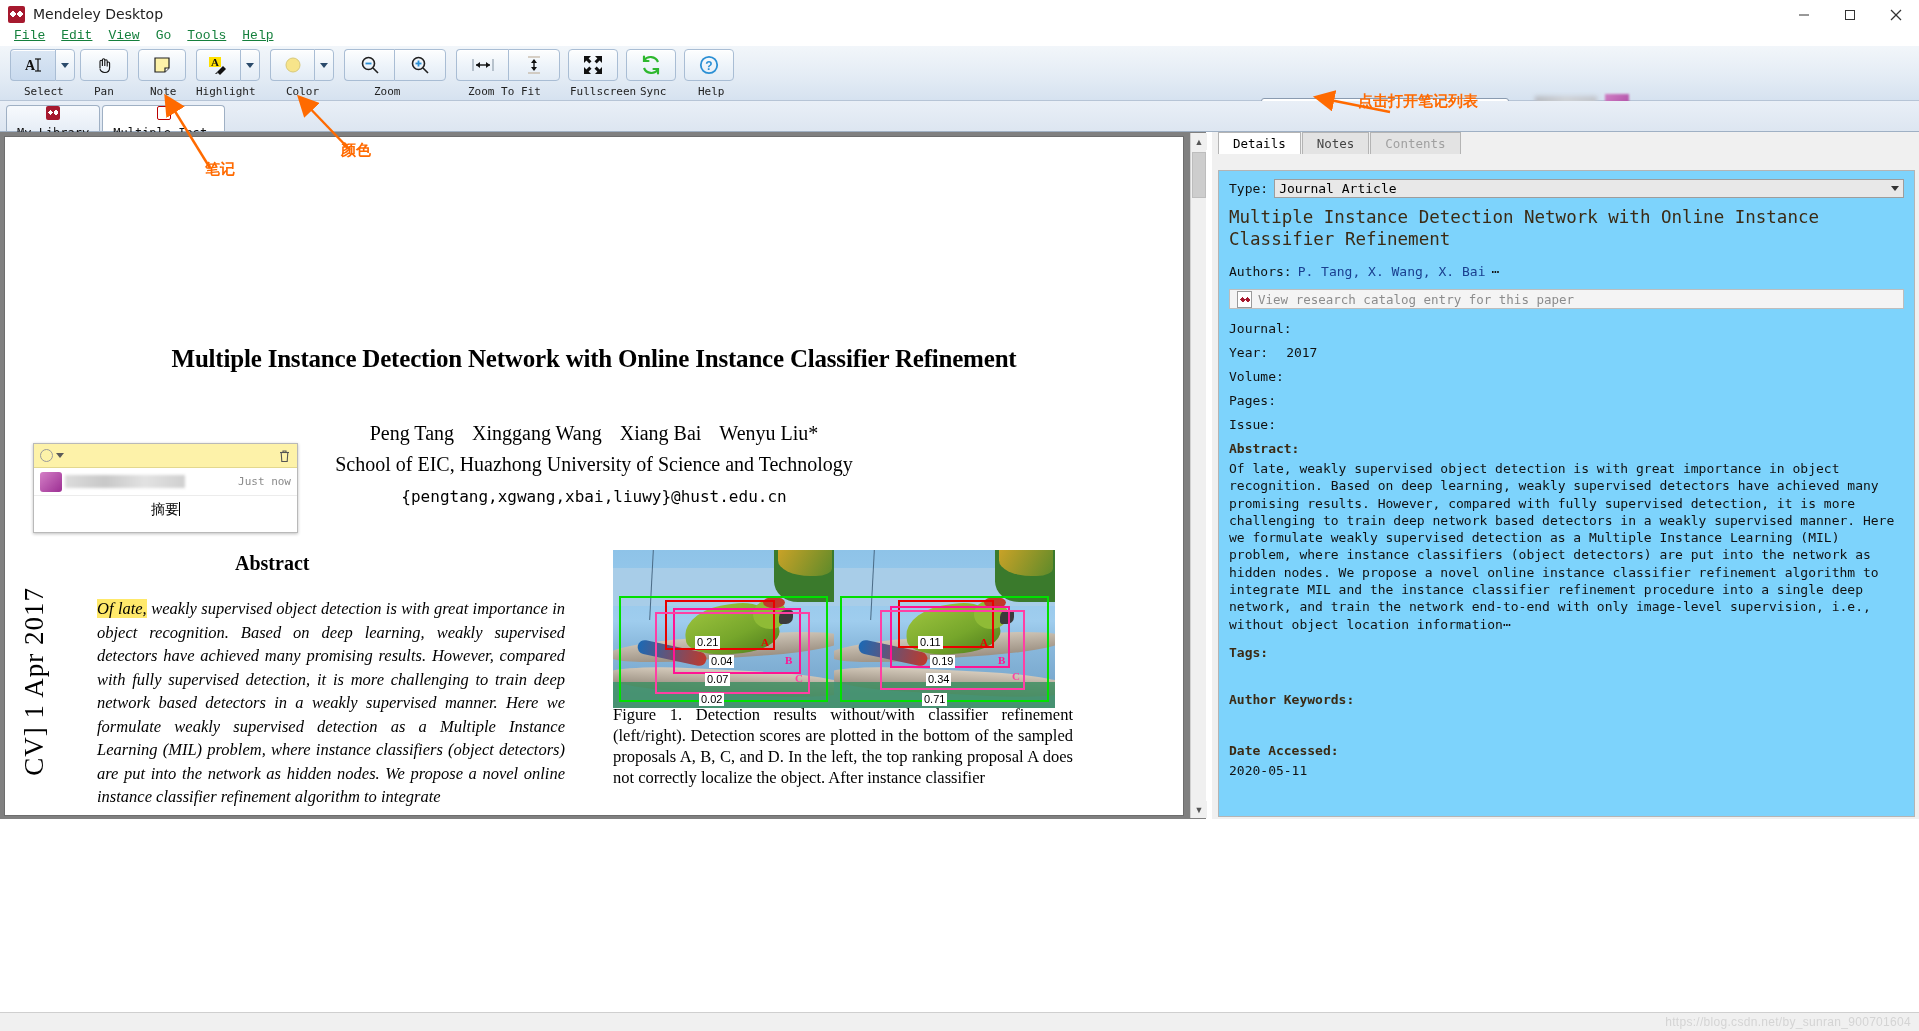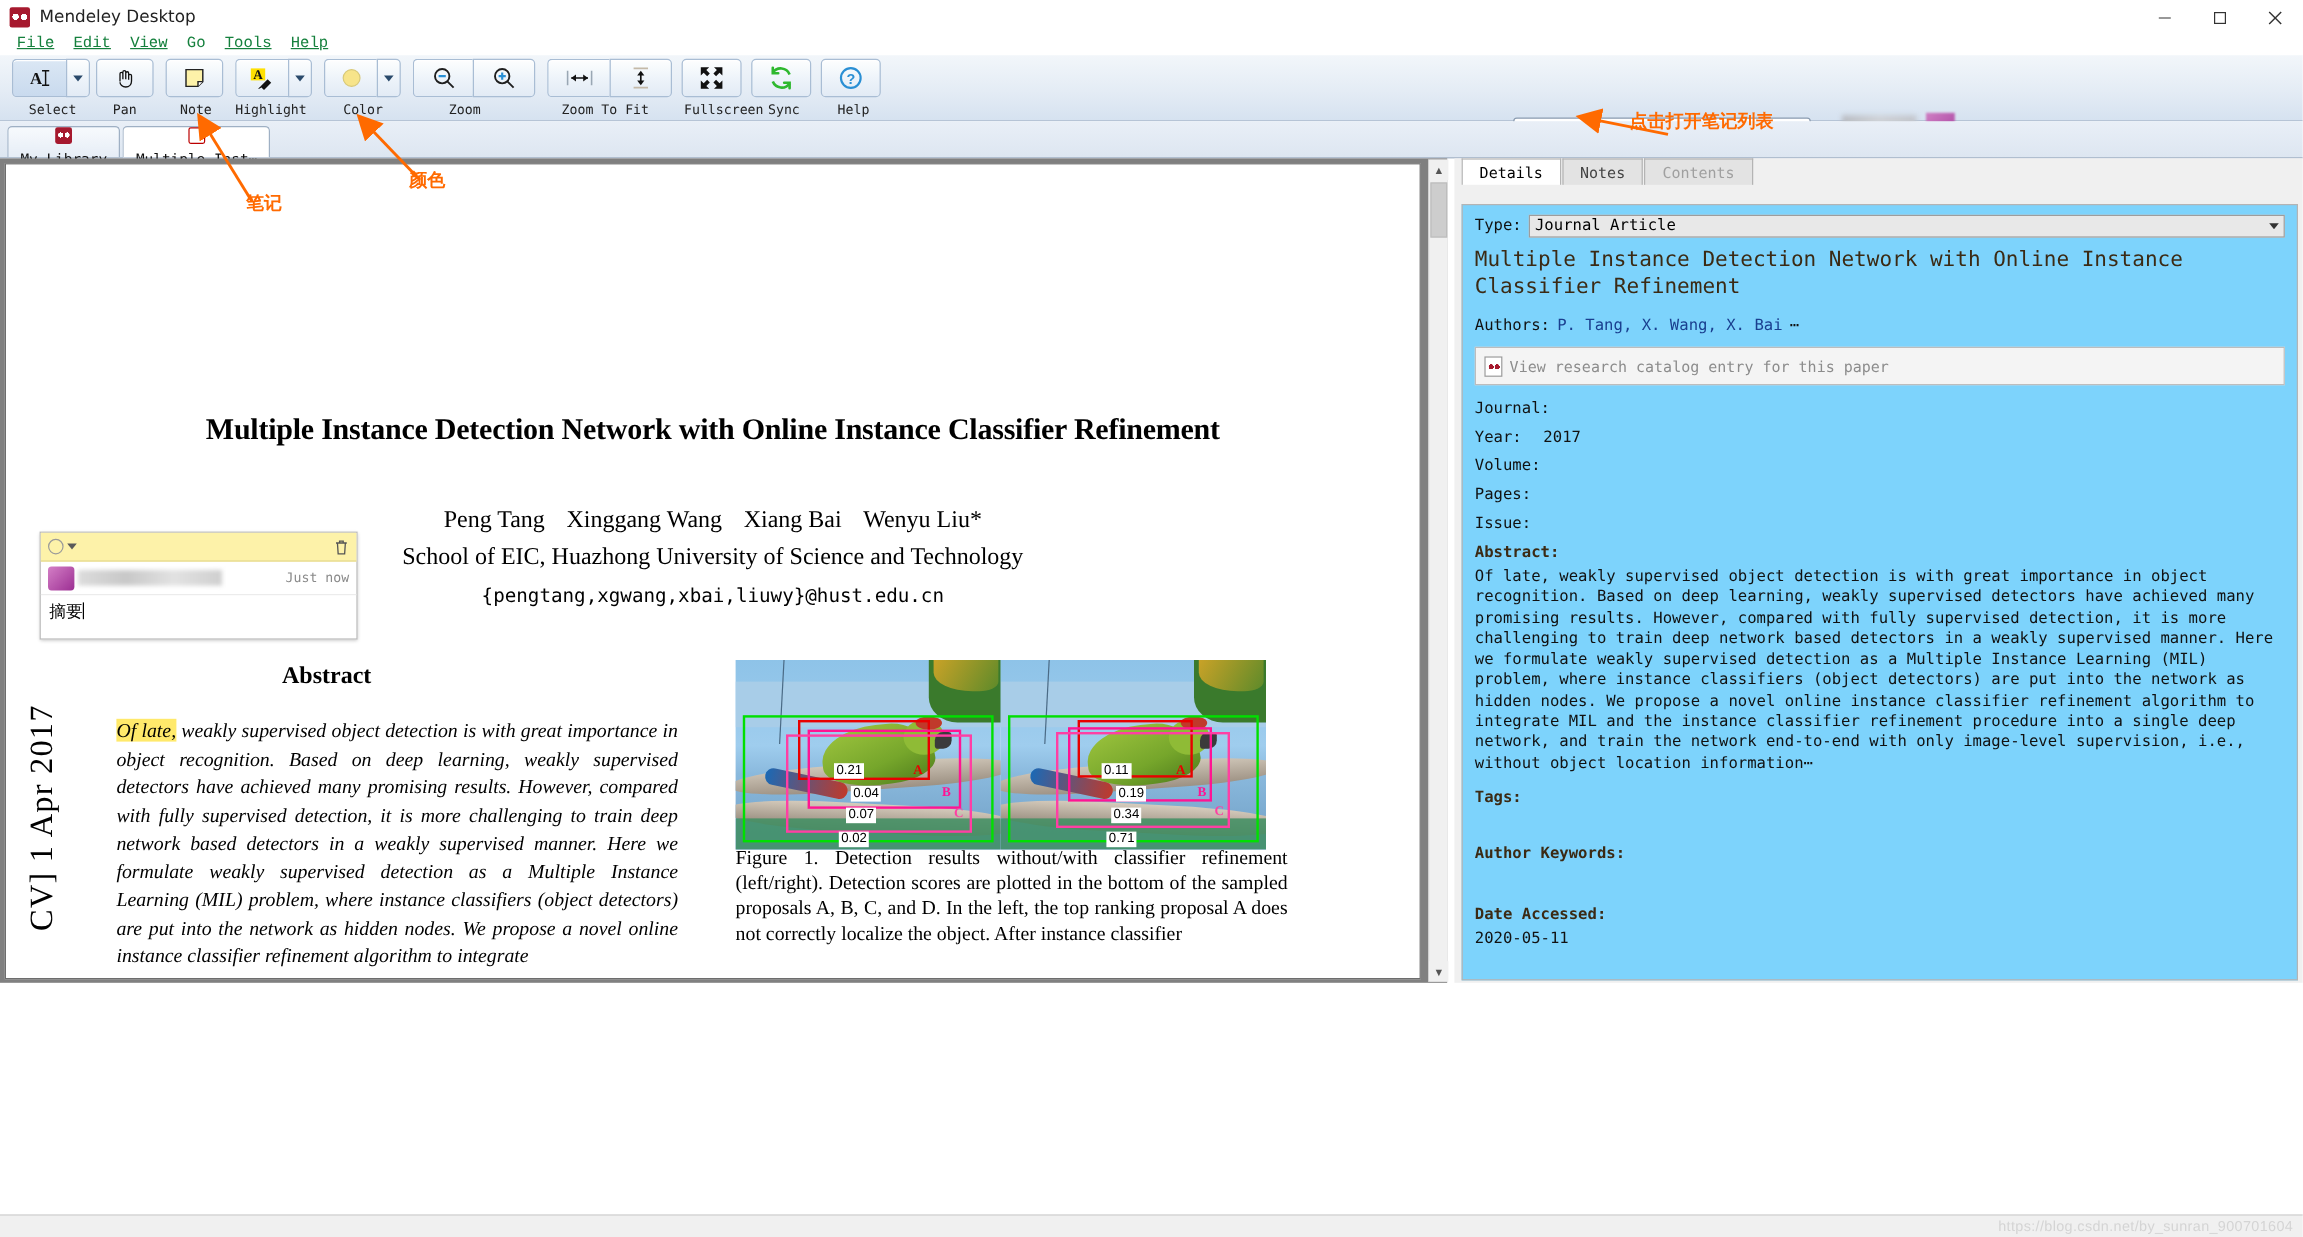--- a/index.html
+++ b/index.html
@@ -237,20 +237,21 @@
     position: absolute; background: #fff; color: #000; font-size: 11px;
     font-family: "Liberation Sans", sans-serif; padding: 0 2px; line-height: 13px;
   }
   .lbl { position: absolute; font-size: 11px; font-weight: bold; }
 
   
   .note-popup {
     position: absolute; left: 33px; top: 443px; width: 265px; height: 90px;
     background: #fff; border: 1px solid #b9b9b9; box-shadow: 0 1px 3px rgba(0,0,0,.25);
     z-index: 40;
+    text-align: center;
   }
   .note-head {
     height: 24px; background: #fdf2a9; border-bottom: 1px solid #e3d88f;
     display: flex; align-items: center; justify-content: space-between; padding: 0 6px;
   }
   .note-color { display: flex; align-items: center; gap: 3px; }
   .note-circle { width: 13px; height: 13px; border: 1px solid #9a9a9a; border-radius: 50%; background: #fdf2a9; }
   .note-trash { width: 13px; height: 14px; position: relative; }
   .note-user { height: 28px; display: flex; align-items: center; justify-content: space-between; padding: 0 6px; border-bottom: 1px solid #ececec; }
   .note-avatar { width: 22px; height: 20px; background: linear-gradient(135deg,#d47fc6,#9c2f93); filter: blur(.6px); border-radius: 3px; flex: none; }
@@ -287,21 +288,21 @@
     display: flex; align-items: center; justify-content: space-between;
     padding: 0 4px; font-size: 13px; color: #000;
   }
   .ttl-big {
     color: #3b2a14; font-size: 17.5px; line-height: 22px; margin: 2px 0 14px 0;
     font-family: "DejaVu Sans Mono", monospace;
   }
   .row-auth { display: flex; gap: 6px; margin-bottom: 10px; align-items: baseline; }
   .auth-val { color: #1a3f8f; }
   .catalog-btn {
-    height: 32px; border: 1px solid #bdbdbd; background: #f4f4f4;
+    height: 20px; border: 1px solid #bdbdbd; background: #f4f4f4;
     display: flex; align-items: center; gap: 6px; padding: 0 7px; margin-bottom: 12px;
     color: #8c8c8c; font-size: 12.5px;
   }
   .catalog-ico { width: 15px; height: 17px; background: #fff; border: 1px solid #9a9a9a; position: relative; flex: none; }
   .catalog-ico::after {
     content: ""; position: absolute; left: 2px; top: 5px; width: 10px; height: 6px;
     background:
       radial-gradient(circle 2.6px at 2.6px 2.6px, #a6192e 0 2.1px, transparent 2.2px),
       radial-gradient(circle 2.6px at 7.6px 2.6px, #a6192e 0 2.1px, transparent 2.2px);
   }

